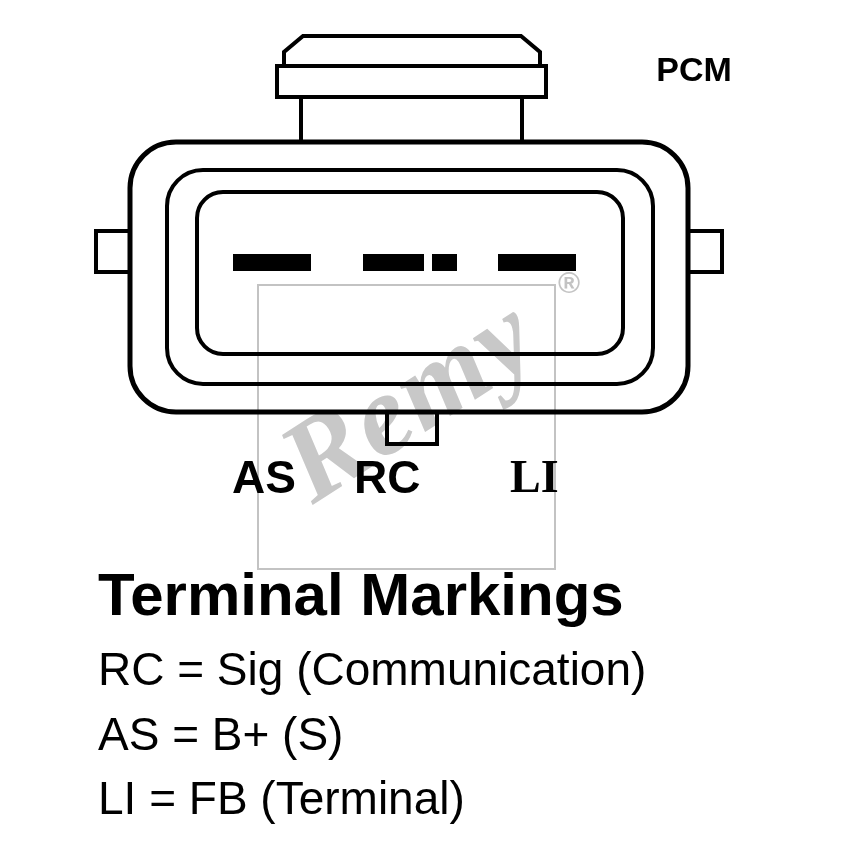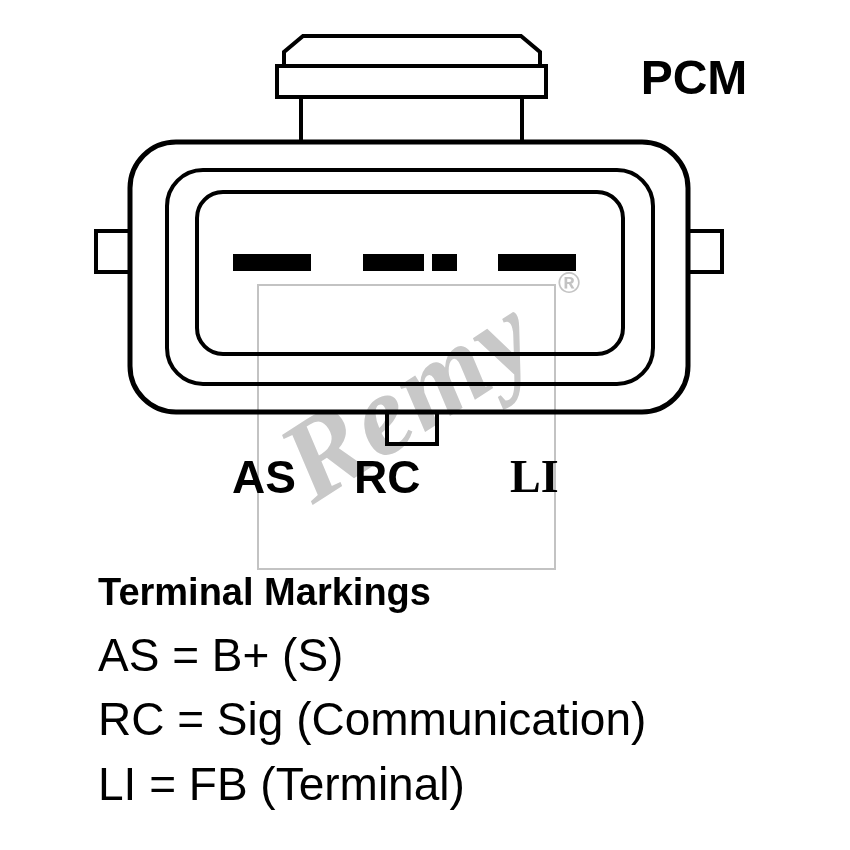--- a/index.html
+++ b/index.html
@@ -40,44 +40,44 @@
     font-size: 30px;
     font-weight: bold;
     color: #c3c3c3;
   }
 
   .pcm-label {
     position: absolute;
     left: 628px; top: 50px;
     width: 132px;
     text-align: center;
-    font-size: 48px;
+    font-size: 34px;
     font-weight: bold;
   }
 
   .t-label {
     position: absolute;
     top: 450px;
     width: 90px;
     font-size: 46px;
     font-weight: bold;
   }
   .t-as { left: 232px; }
   .t-rc { left: 354px; }
   .t-li { left: 510px; font-family: Liberation Serif, serif; }
 
   .legend {
     position: absolute;
     left: 98px; top: 560px;
   }
   .legend-title {
-    font-size: 38px;
+    font-size: 60px;
     font-weight: bold;
     line-height: 1.1;
-    margin: 12px 0 16px 0;
+    margin: 2px 0 16px 0;
   }
   .legend-line {
     font-size: 46px;
     font-weight: normal;
     line-height: 1.1;
     margin: 0 0 14px 0;
   }
 </style>
 </head>
 <body>
@@ -113,18 +113,18 @@
   </svg>
 
   <div class="pcm-label">PCM</div>
 
   <div class="t-label t-as">AS</div>
   <div class="t-label t-rc">RC</div>
   <div class="t-label t-li">LI</div>
 
   <div class="legend">
     <div class="legend-title">Terminal Markings</div>
+    <div class="legend-line">RC = Sig (Communication)</div>
     <div class="legend-line">AS = B+ (S)</div>
-    <div class="legend-line">RC = Sig (Communication)</div>
     <div class="legend-line">LI = FB (Terminal)</div>
   </div>
 
 </div>
 
 </body></html>

